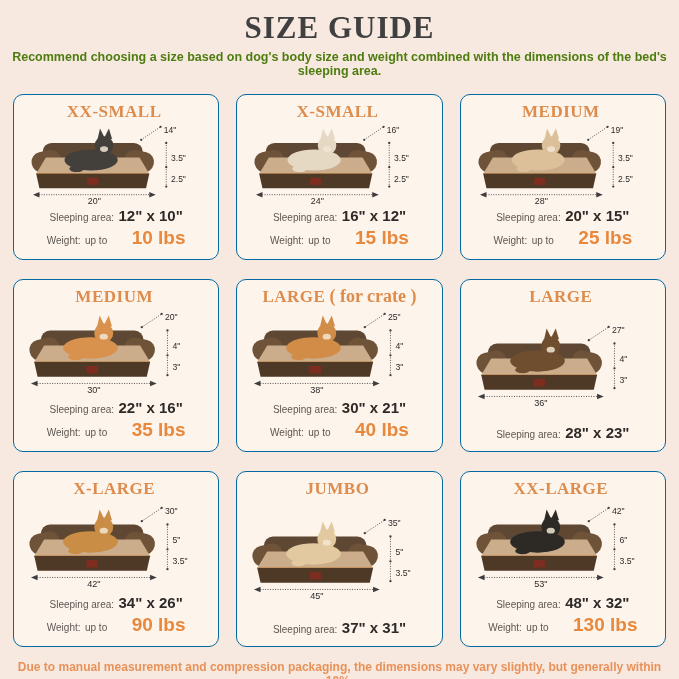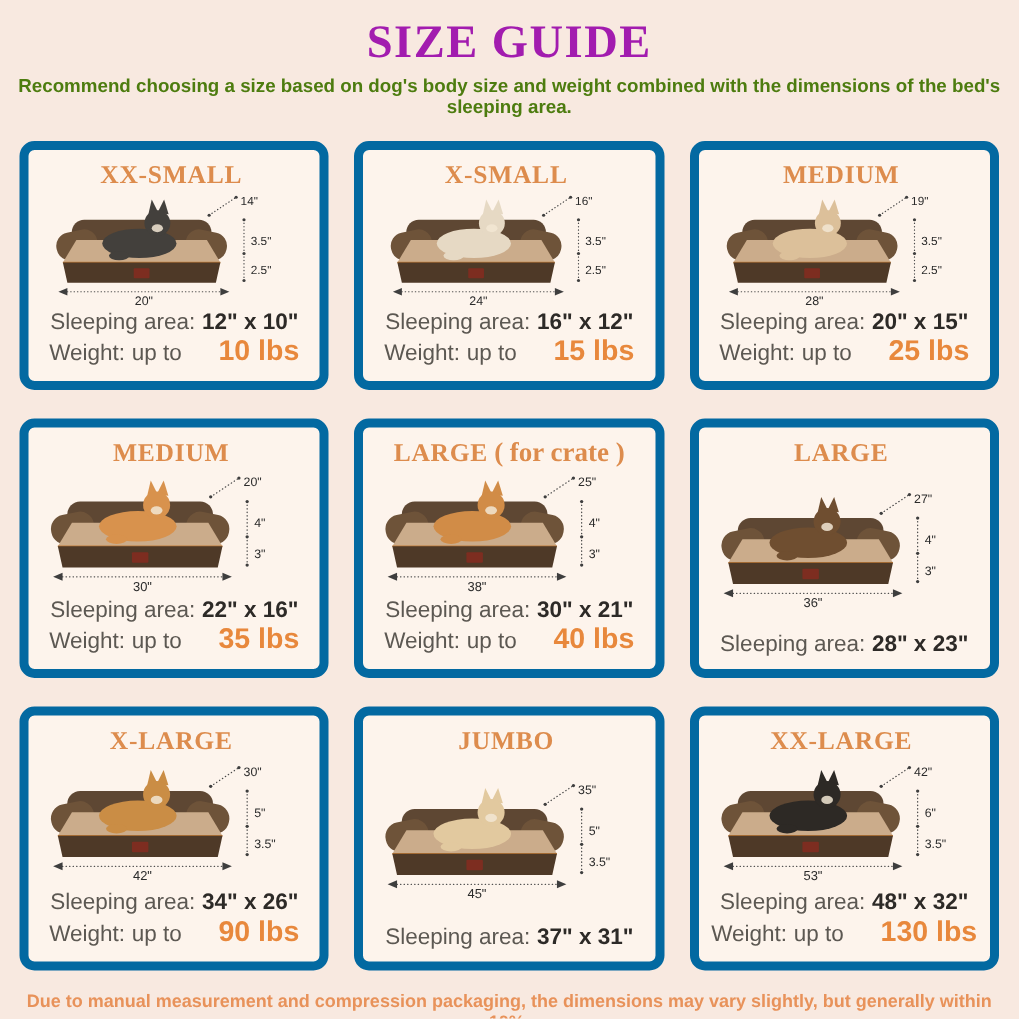--- a/index.html
+++ b/index.html
@@ -5,36 +5,36 @@
   html,body{margin:0;padding:0;}
   body{
     width:679px;height:679px;overflow:hidden;
     background:#f8e9e0;
     font-family:"Liberation Sans","DejaVu Sans",sans-serif;
     -webkit-font-smoothing:antialiased;
   }
   .page-title{
     margin:10px 0 4px;text-align:center;
     font-family:"Liberation Serif","DejaVu Serif",serif;
-    font-weight:700;font-size:31px;letter-spacing:1px;color:#a21caf;
+    font-weight:700;font-size:31px;letter-spacing:1px;color:#404040;
   }
   .subtitle{
     margin:0 10px 16px;text-align:center;
     font-size:12.5px;font-weight:700;color:#4d7c0f;
   }
   .grid{
     margin:0 13px;
     display:grid;
     grid-template-columns:repeat(3,1fr);
     grid-template-rows:166px 173px 176px;
     column-gap:17px;row-gap:19px;
   }
   .card{
     background:#fdf4ec;
-    border:6px solid #0369a1;
+    border:1px solid #0369a1;
     border-radius:10px;
     padding:5px 7px 7px;
     display:flex;flex-direction:column;align-items:center;
     box-sizing:border-box;
   }
   .ctitle{
     margin:1px 0 0;text-align:center;line-height:20px;
     font-family:"Liberation Serif","DejaVu Serif",serif;
     color:#dd8c4d;font-weight:700;font-size:17px;letter-spacing:.5px;
     white-space:nowrap;
@@ -43,21 +43,21 @@
   .illus{flex:1;width:100%;display:flex;align-items:center;justify-content:center;min-height:0;}
   .bedsvg{width:100%;max-height:100%;display:block;}
   .dl{stroke:#4a4a4a;stroke-width:1.1;stroke-dasharray:.3 2.7;stroke-linecap:round;fill:none;}
   .dot{fill:#3e3e3e;}
   .arr{fill:#3e3e3e;}
   .dim{font-family:"Liberation Sans","DejaVu Sans",sans-serif;font-size:10.5px;fill:#2b2b2b;}
   .wdim{text-anchor:middle;font-size:11px;}
   .sleep,.wline{margin:0;text-align:center;white-space:nowrap;}
   .sleep{line-height:19px;}
   .wline{line-height:22px;}
-  .lab{font-size:15px;color:#5c5852;}
+  .lab{font-size:10px;color:#5c5852;}
   .sleep .val{font-size:15px;font-weight:700;color:#2d2a27;}
   .wline .wval{font-size:19px;font-weight:700;color:#e8883c;margin-left:20px;}
   .footnote{
     margin:13px 10px 0;text-align:center;
     font-size:12px;font-weight:700;color:#e8925a;
   }
 </style>
 </head>
 <body>
 

